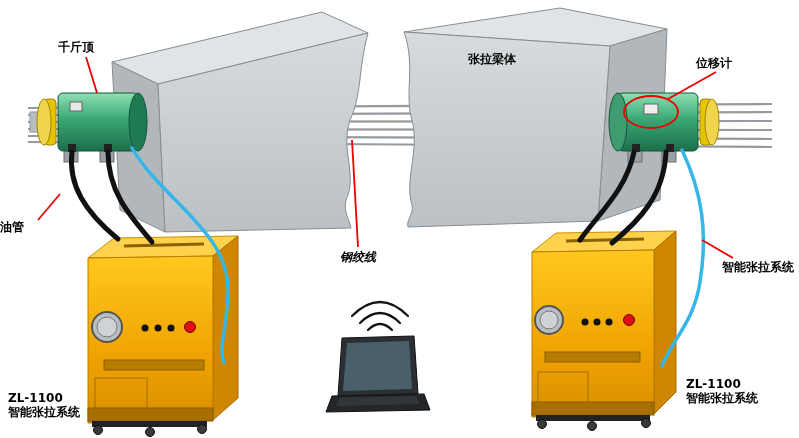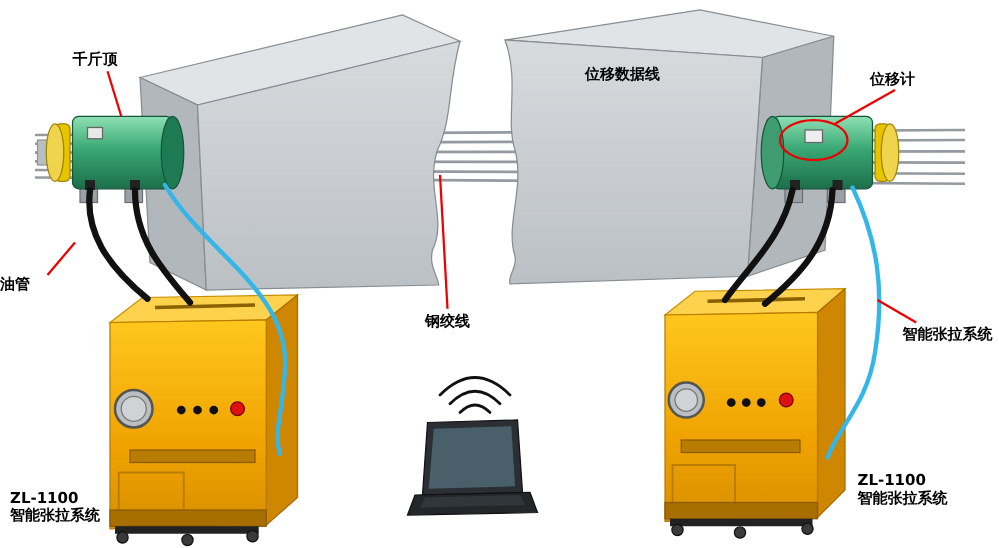--- a/index.html
+++ b/index.html
@@ -167,24 +167,24 @@
     <line x1="86" y1="57" x2="97" y2="93"></line>
     <line x1="716" y1="72" x2="668" y2="99"></line>
     <ellipse cx="651" cy="112" rx="27" ry="16"></ellipse>
     <line x1="38" y1="220" x2="60" y2="194"></line>
     <line x1="358" y1="247" x2="352" y2="140"></line>
     <line x1="733" y1="258" x2="702" y2="240"></line>
   </g>
 </svg>
 
 <div class="lbl" style="left:58px;  top:40px;">千斤顶</div>
-<div class="lbl" style="left:468px; top:52px;">位移数据线</div>
+<div class="lbl" style="left:468px; top:52px;">张拉梁体</div>
 <div class="lbl" style="left:696px; top:56px;">位移计</div>
 <div class="lbl" style="left:0;  top:220px;">油管</div>
-<div class="lbl" style="left:340px; top:250px;">钢绞线</div>
+<div class="lbl" style="left:340px; top:250px;font-style:italic;">钢绞线</div>
 <div class="lbl" style="left:722px; top:260px;">智能张拉系统</div>
 
 <div class="lbl" style="left:8px; top:391px;">ZL-1100</div>
 <div class="lbl" style="left:8px; top:405px;">智能张拉系统</div>
 <div class="lbl" style="left:686px; top:377px;">ZL-1100</div>
 <div class="lbl" style="left:686px; top:391px;">智能张拉系统</div>
 
 </div>
 
 </body></html>

